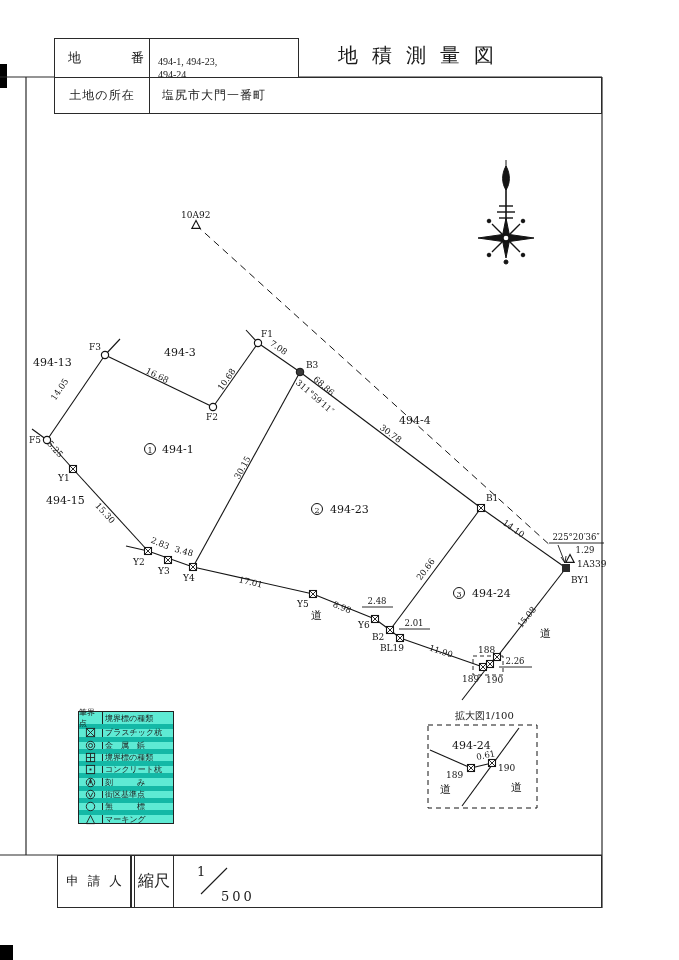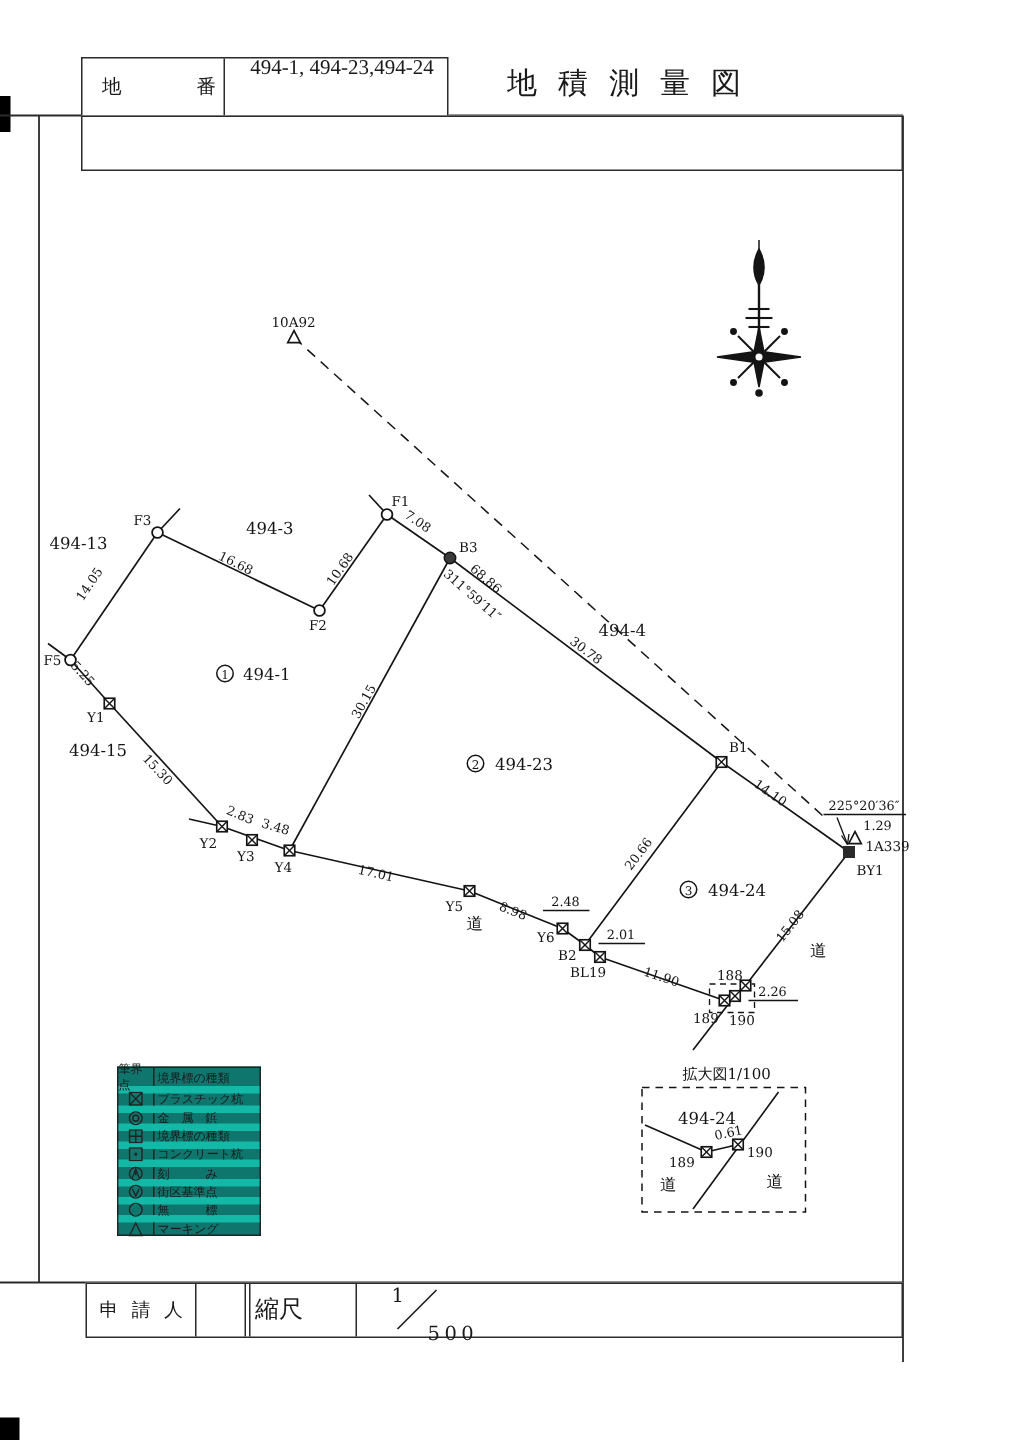--- a/index.html
+++ b/index.html
@@ -11,33 +11,33 @@
   .artifact{position:absolute;background:#000;}
   .map-svg{position:absolute;left:0;top:0;}
   .map-svg text{font-family:"DejaVu Serif","Liberation Serif",serif;fill:#141414;}
   .t8{font-size:8.5px;}
   .t9{font-size:9px;}
   .t11{font-size:11px;}
   .t10{font-size:10px;}
   
   .lot-box{left:54px;top:38px;width:245px;height:40px;}
   .lot-label{width:95px;border-right:1px solid #2a2a2a;padding-left:13px;font-size:13px;letter-spacing:50px;white-space:nowrap;overflow:hidden;}
-  .lot-value{flex:1;padding-left:8px;font-size:14px;line-height:13px;align-items:flex-start;justify-content:center;display:flex;}
+  .lot-value{flex:1;padding-left:8px;font-size:10px;line-height:13px;flex-direction:column;align-items:flex-start;justify-content:center;display:flex;margin-top:20px;}
   .doc-title{left:338px;top:42px;font-size:20px;letter-spacing:14px;white-space:nowrap;font-weight:500;}
   .loc-box{left:54px;top:77px;width:548px;height:37px;border-width:1px;}
   .loc-label{width:95px;border-right:1px solid #2a2a2a;justify-content:center;font-size:12px;letter-spacing:1px;}
   .loc-value{flex:1;padding-left:12px;font-size:12px;letter-spacing:1px;}
   
-  .foot-box{left:57px;top:855px;width:545px;height:37px;border:1px solid #2a2a2a;gap:32px;}
+  .foot-box{left:57px;top:855px;width:545px;height:53px;border:1px solid #2a2a2a;}
   .foot-label{width:73px;justify-content:center;font-size:12.5px;letter-spacing:9px;padding-left:9px;border-right:1px solid #2a2a2a;white-space:nowrap;overflow:hidden;}
   .foot-name{flex:1;justify-content:center;font-size:13.5px;letter-spacing:4px;}
   .foot-scale-label{width:42px;border-left:4px double #2a2a2a;justify-content:center;font-size:16px;}
   .foot-scale-value{width:86px;border-left:1px solid #2a2a2a;justify-content:center;}
   
-  .legend{position:absolute;left:78px;top:711px;width:96px;border:1.5px solid #222;background:#0f766e;box-sizing:border-box;}
+  .legend{position:absolute;left:78px;top:711px;width:96px;border:1.5px solid #222;background:#5eead4;box-sizing:border-box;}
   .lg-row{display:flex;height:12.3px;border-top:5px solid #14b8a6;box-sizing:border-box;}
   .lg-row:first-child{border-top:none;}
   .lg-sym{width:24px;border-right:1px solid #222;display:flex;align-items:center;justify-content:center;box-sizing:border-box;}
   .lg-txt{flex:1;display:flex;align-items:center;padding-left:2px;font-size:8px;white-space:nowrap;letter-spacing:0;font-family:"Liberation Sans","DejaVu Sans",sans-serif;}
   .lg-head .lg-sym{font-size:8px;font-family:"Liberation Sans","DejaVu Sans",sans-serif;}
 </style>
 </head>
 <body>
 
 <div class="page">
@@ -240,20 +240,22 @@
 
   <div class="box lot-box">
     <div class="cell lot-label">地番</div>
     <div class="lot-value">
       <span>494-1, 494-23,</span>
       <span>494-24</span>
     </div>
   </div>
   <div class="abs doc-title">地積測量図</div>
   <div class="box loc-box">
+    <div class="cell loc-label">土地の所在</div>
+    <div class="cell loc-value">塩尻市大門一番町</div>
   </div>
 
   <div class="legend">
     <div class="lg-row lg-head">
       <div class="lg-sym">筆界点</div>
       <div class="lg-txt">境界標の種類</div>
     </div>
     <div class="lg-row">
       <div class="lg-sym">
           <svg width="11" height="11" viewBox="0 0 12 12">

